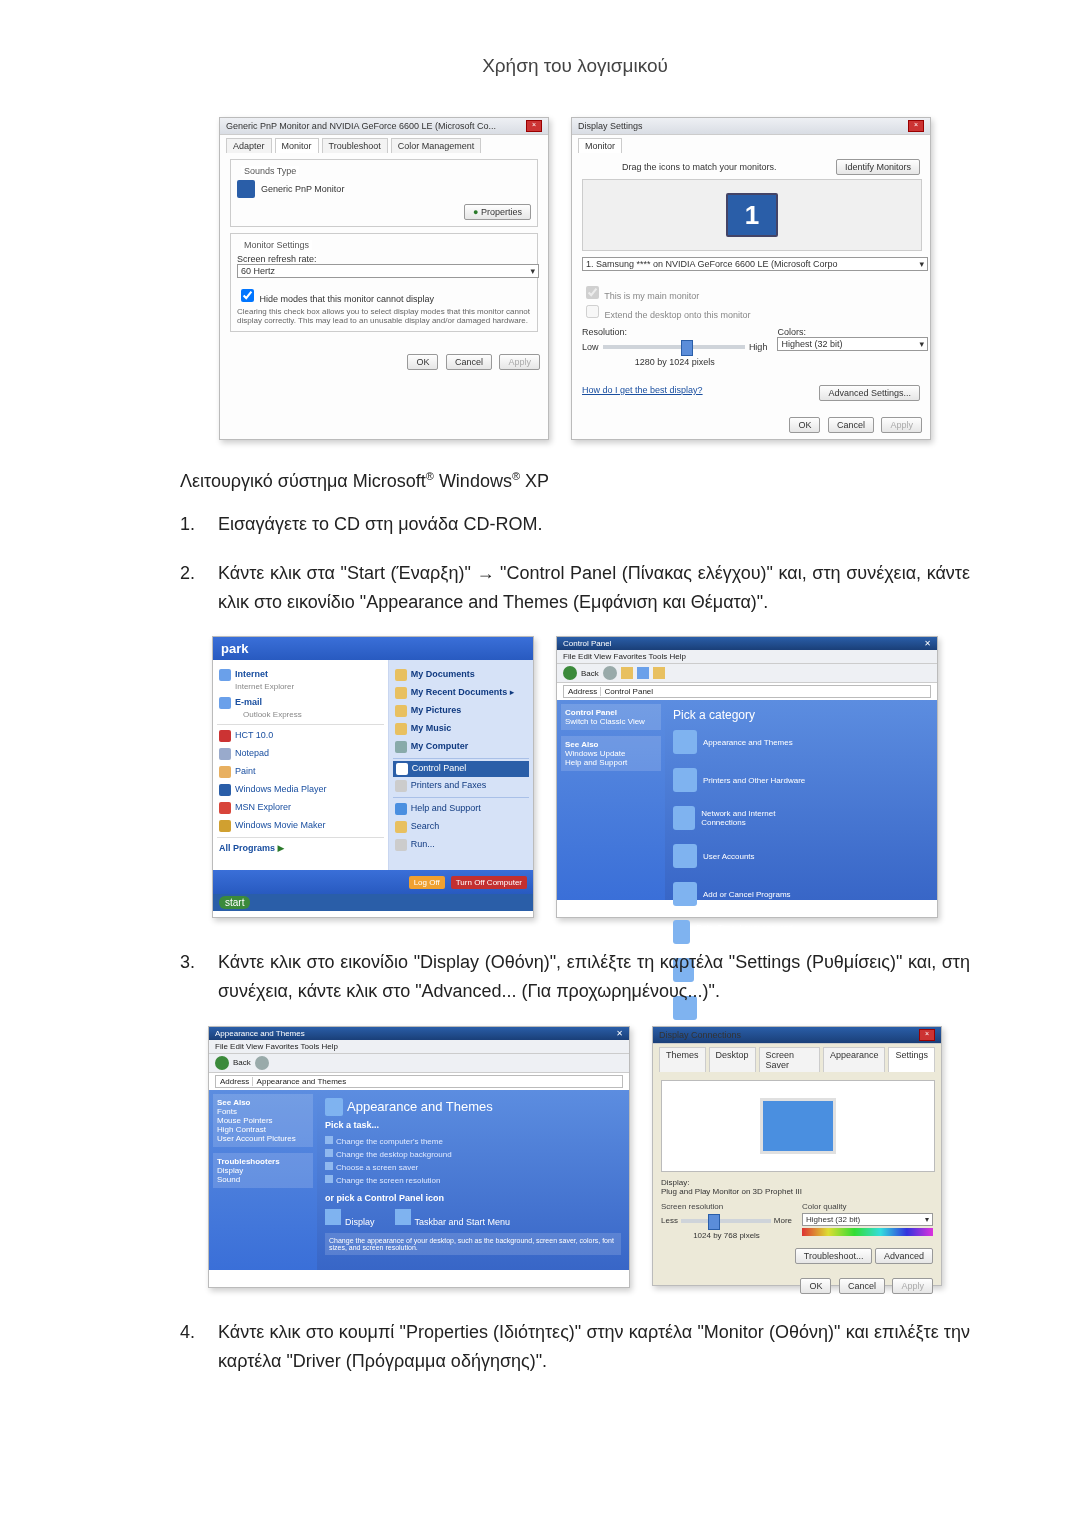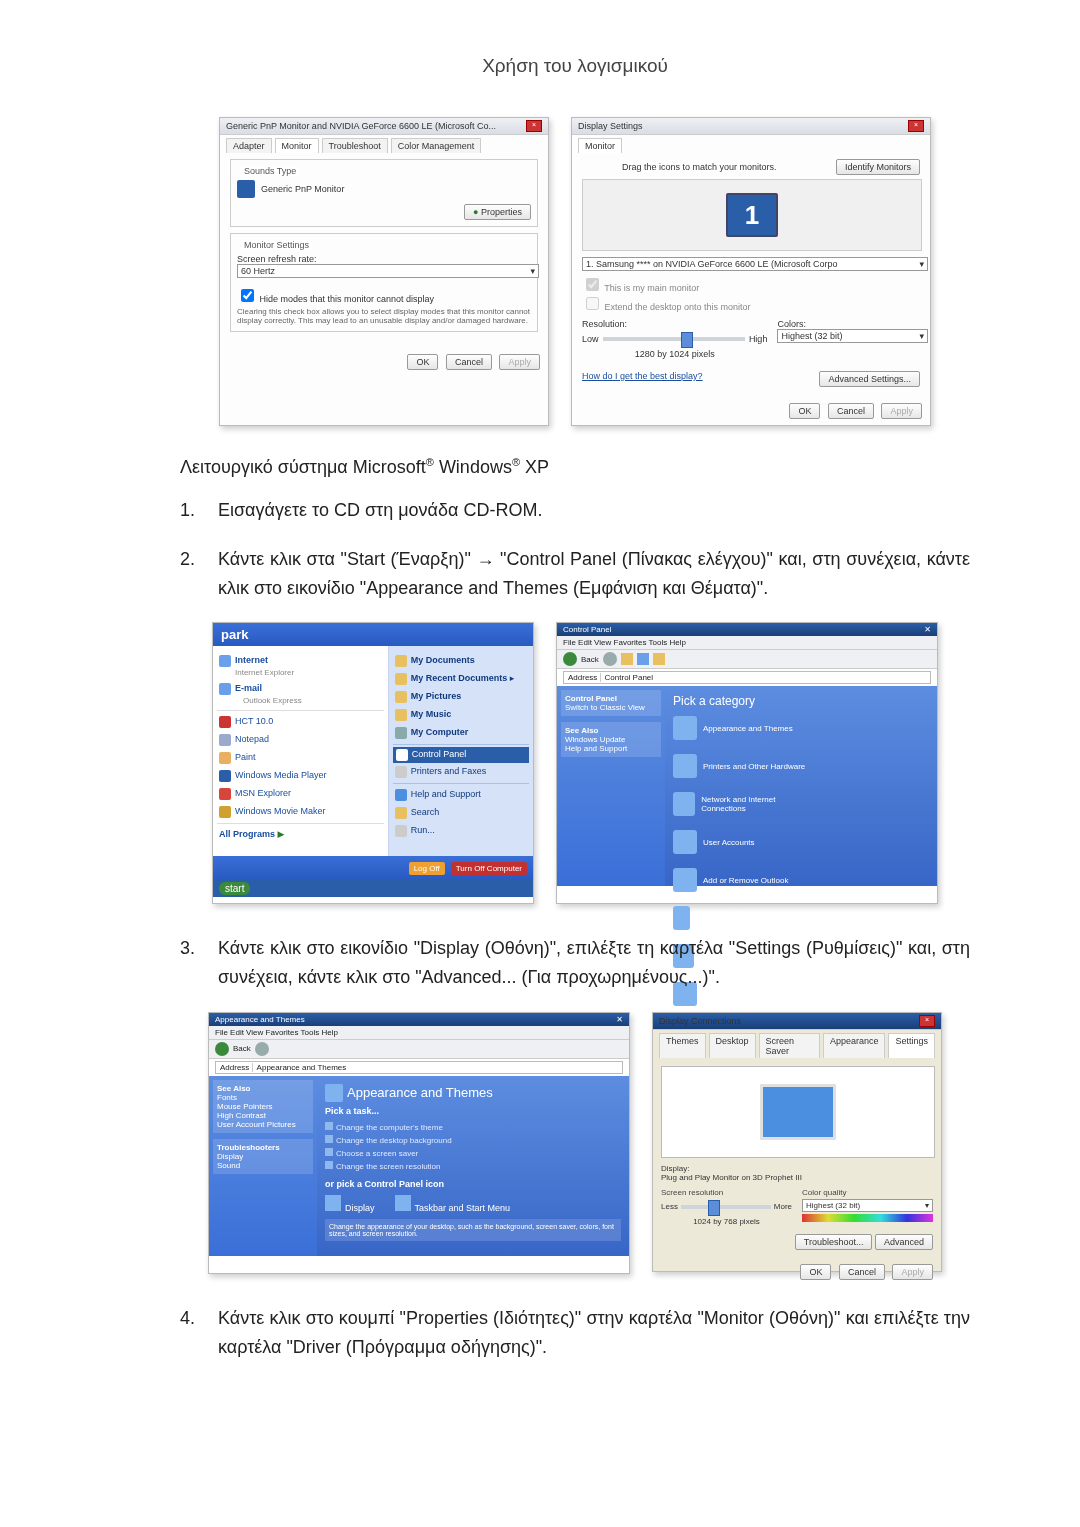--- a/index.html
+++ b/index.html
@@ -182,21 +182,21 @@
           <span>Drag the icons to match your monitors.</span>
           <span class="btn">Identify Monitors</span>
         </div>
         <div class="monitor-frame" style="margin-top:4px;">
           <div class="mon-icon">1</div>
         </div>
         <div class="select" style="margin-top:6px;">
           <span>1. Samsung **** on NVIDIA GeForce 6600 LE (Microsoft Corpo</span>
           <span style="float:right;">▾</span>
         </div>
-        <div style="margin-top:4px;color:#888;">
+        <div style="margin-top:12px;color:#888;">
           <input type="checkbox" checked="" disabled="" class="chk" style="">
           <span>This is my main monitor</span>
         </div>
         <div style="color:#888;">
           <input type="checkbox" disabled="" class="chk" style="">
           <span>Extend the desktop onto this monitor</span>
         </div>
         <div style="display:flex;gap:10px;margin-top:6px;">
           <div style="flex:1.3;">
             <div>Resolution:</div>
@@ -210,21 +210,21 @@
             <div style="text-align:center;">1280 by 1024 pixels</div>
           </div>
           <div style="flex:1;">
             <div>Colors:</div>
             <div class="select">
               <span>Highest (32 bit)</span>
               <span style="float:right;">▾</span>
             </div>
           </div>
         </div>
-        <div style="display:flex;justify-content:space-between;margin-top:12px;">
+        <div style="display:flex;justify-content:space-between;margin-top:18px;">
           <span class="link">How do I get the best display?</span>
           <span class="btn">Advanced Settings...</span>
         </div>
       </div>
       <div class="btn-row">
         <span class="btn">OK</span>
         <span class="btn">Cancel</span>
         <span class="btn" style="color:#aaa;">Apply</span>
       </div>
     </div>
@@ -327,21 +327,21 @@
             <div class="it">
                 <span class="ico"></span>
                 <span>Network and Internet Connections</span>
               </div>
             <div class="it">
                 <span class="ico"></span>
                 <span>User Accounts</span>
               </div>
             <div class="it">
                 <span class="ico"></span>
-                <span>Add or Remove Outlook</span>
+                <span>Add or Cancel Programs</span>
               </div>
             <div class="it">
                 <span class="ico"></span>
                 <span>Date, Time, Language, and Regional Options</span>
               </div>
             <div class="it">
                 <span class="ico"></span>
                 <span>Sounds, Speech, and Audio Devices</span>
               </div>
             <div class="it">

